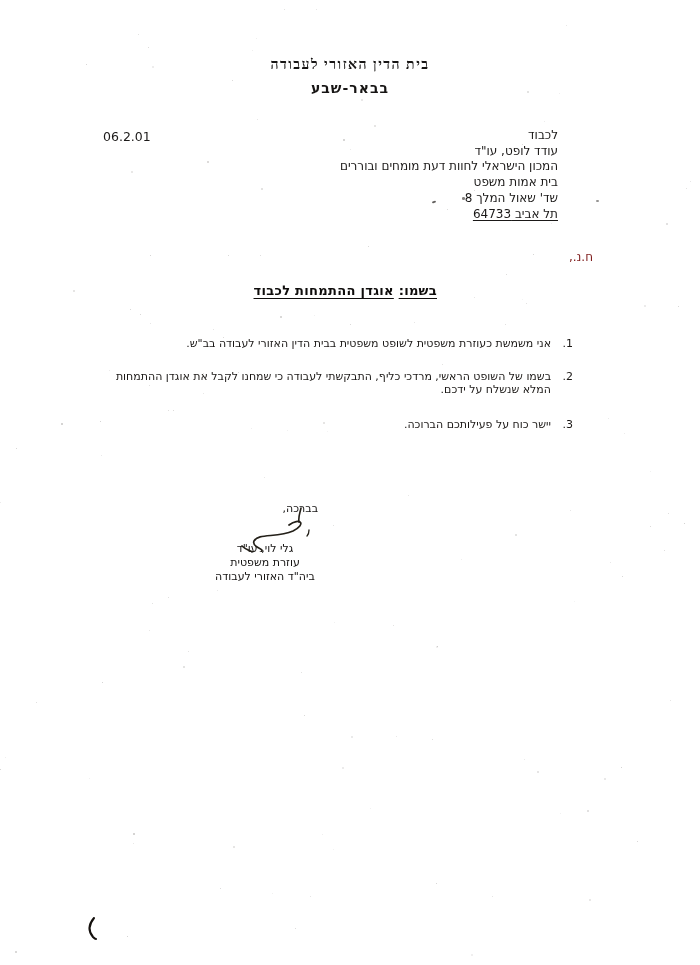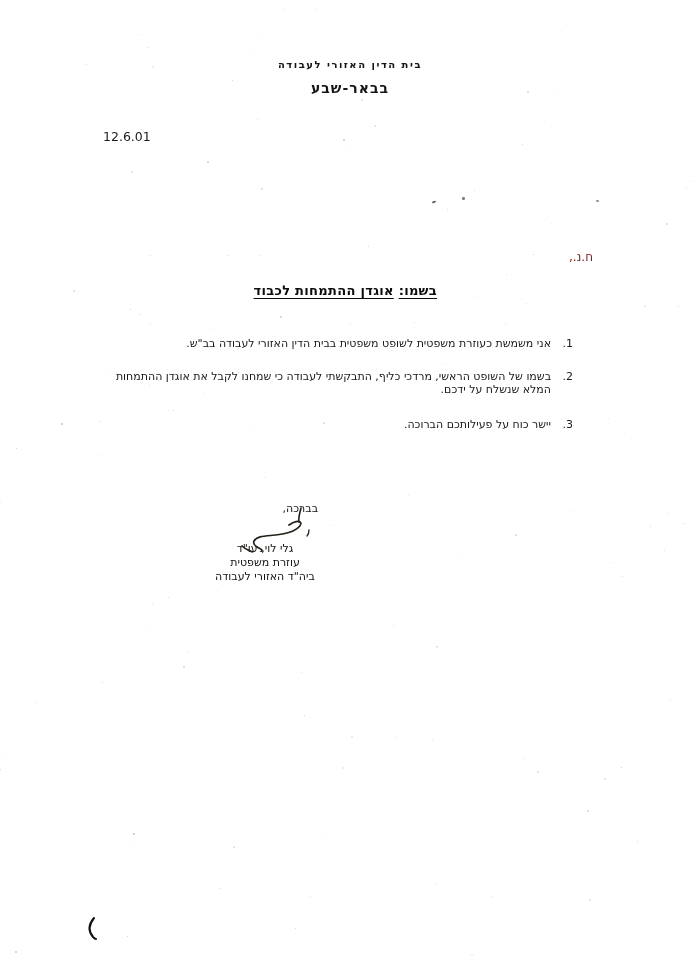--- a/index.html
+++ b/index.html
@@ -2,21 +2,21 @@
 <html lang="he"><head>
 <meta charset="utf-8">
 <style>
   html,body{margin:0;padding:0;background:#ffffff;}
   .page{
     position:relative;width:700px;height:965px;background:#fff;overflow:hidden;
     font-family:"DejaVu Sans",sans-serif;color:#171514;
   }
   
   .court-header{position:absolute;top:55px;left:0;right:0;text-align:center;direction:rtl;font-weight:bold;}
-  .court-name{font-size:10px;letter-spacing:1.5px;line-height:20px;}
+  .court-name{font-size:14px;letter-spacing:1.5px;line-height:20px;font-family:Liberation Serif, serif;}
   .court-city{font-size:14px;letter-spacing:1px;line-height:20px;margin-top:3px;}
   
   .letter-date{position:absolute;left:103px;top:129px;font-size:12.5px;direction:ltr;color:#1c1a19;}
   
   .recipient{position:absolute;right:142px;top:128px;direction:rtl;text-align:right;font-size:12px;line-height:15.7px;color:#1b1918;}
   .recipient .city{text-decoration:underline;text-underline-offset:2px;}
   
   .greeting{position:absolute;right:107px;top:250px;direction:rtl;font-size:12px;color:#7f1d1d;}
   
   .subject{position:absolute;right:263px;top:283px;direction:rtl;font-size:13px;font-weight:bold;letter-spacing:.3px;color:#0f0d0c;}
@@ -40,22 +40,30 @@
 </head>
 <body>
 
 <div class="page">
 
   <div class="court-header">
     <div class="court-name">בית הדין האזורי לעבודה</div>
     <div class="court-city">בבאר-שבע</div>
   </div>
 
-  <div class="letter-date">12.6.01</div>
-
+  <div class="letter-date">06.2.01</div>
+
+  <div class="recipient">
+    <div>לכבוד</div>
+    <div>עודד לופט, עו"ד</div>
+    <div>המכון הישראלי לחוות דעת מומחים ובוררים</div>
+    <div>בית אמות משפט</div>
+    <div>שד' שאול המלך 8</div>
+    <div class="city">תל אביב 64733</div>
+  </div>
 
   <div class="greeting">ח.נ.,</div>
 
   <div class="subject">
     <span>בשמו:</span>
     <span> </span>
     <span>אוגדן ההתמחות לכבוד</span>
   </div>
 
   <div class="body-list">

